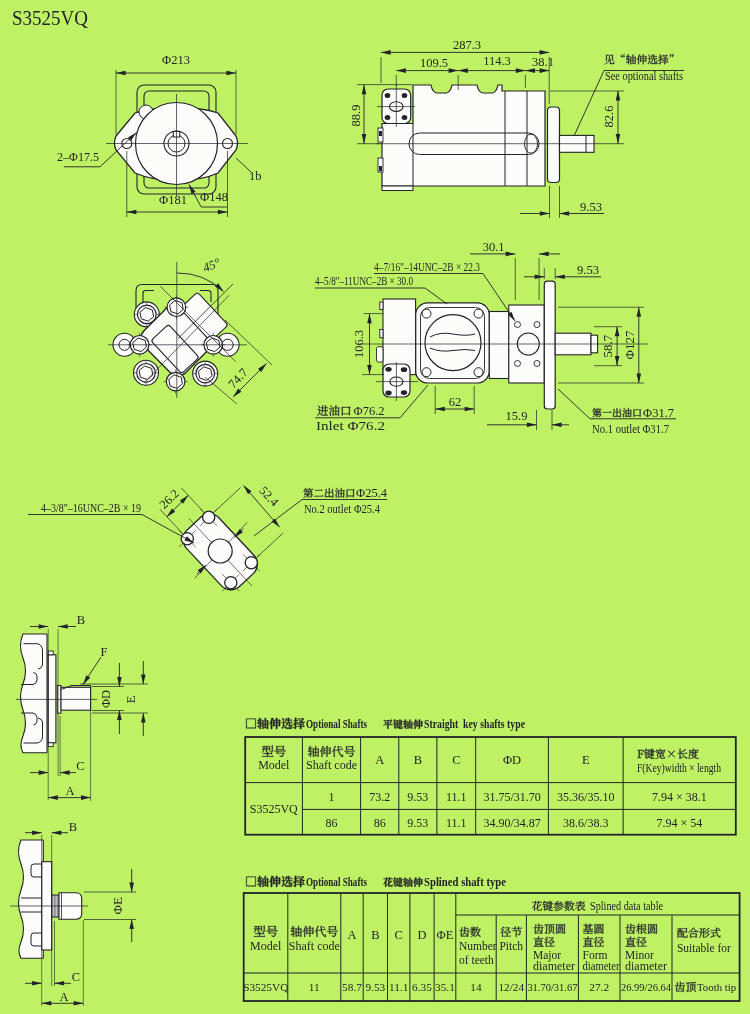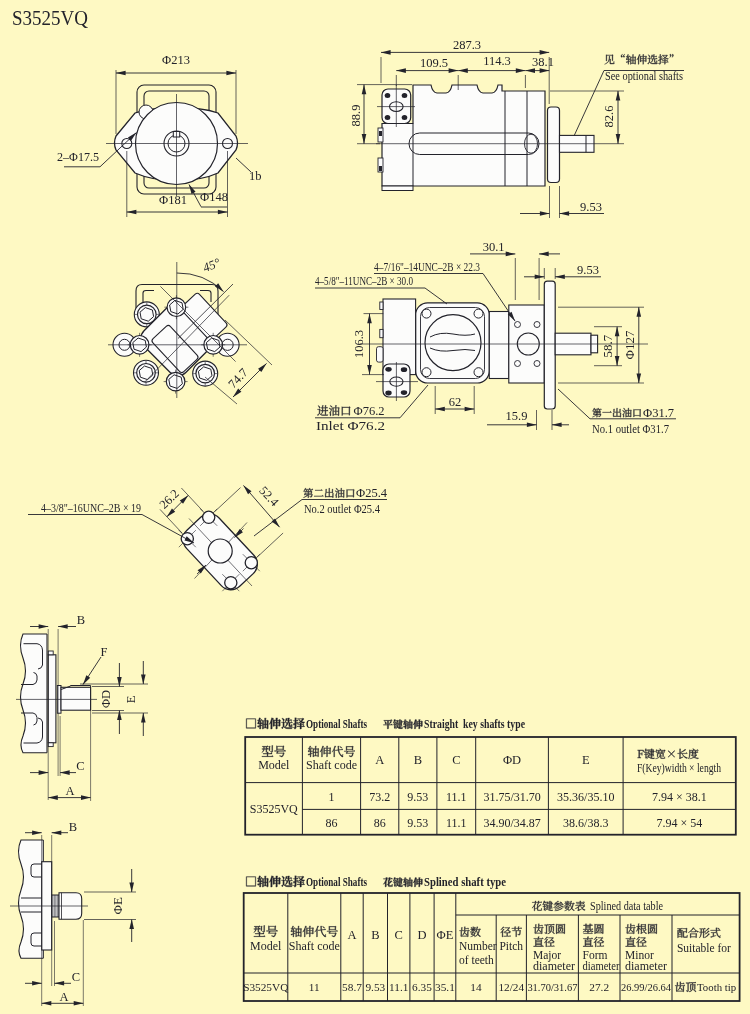--- a/index.html
+++ b/index.html
@@ -1,14 +1,14 @@
 <!DOCTYPE html>
 <html><head><meta charset="utf-8"><style>
 html,body{margin:0;padding:0;background:#fcfcfb;}
-#page{position:relative;width:750px;height:1014px;background:#fef9c3;overflow:hidden;}
+#page{position:relative;width:750px;height:1014px;background:#bef264;overflow:hidden;}
 text{white-space:pre;}
 </style></head><body>
 <div id="page">
 <svg width="750" height="1014" viewBox="0 0 750 1014">
 <defs>
 <marker id="aE" markerWidth="12" markerHeight="7" refX="10.6" refY="3.5" orient="auto" markerUnits="userSpaceOnUse">
           <path d="M1,1.2 L10.8,3.5 L1,5.8 Z" fill="#23232b"></path>
         </marker>
 <marker id="aS" markerWidth="12" markerHeight="7" refX="1.4" refY="3.5" orient="auto" markerUnits="userSpaceOnUse">
           <path d="M11,1.2 L1.2,3.5 L11,5.8 Z" fill="#23232b"></path>

